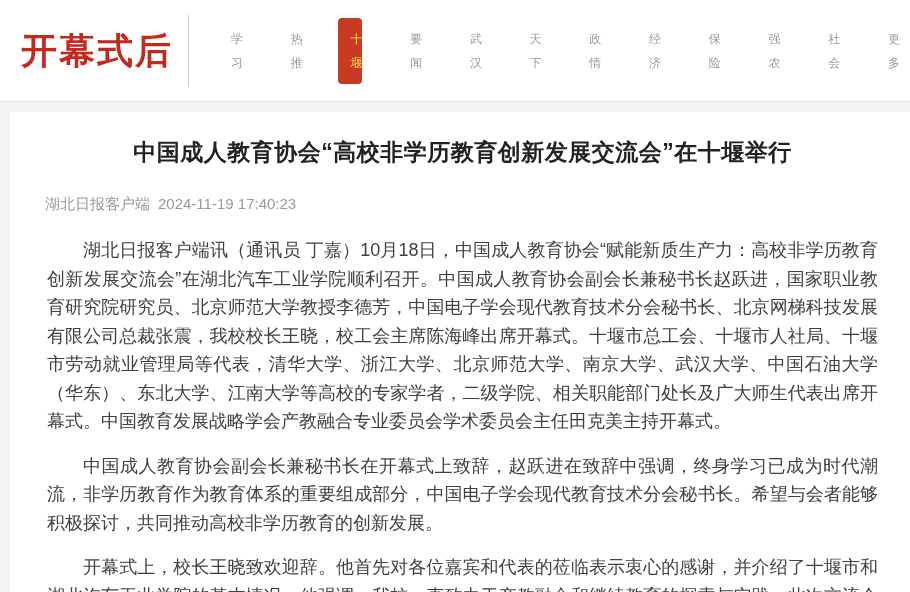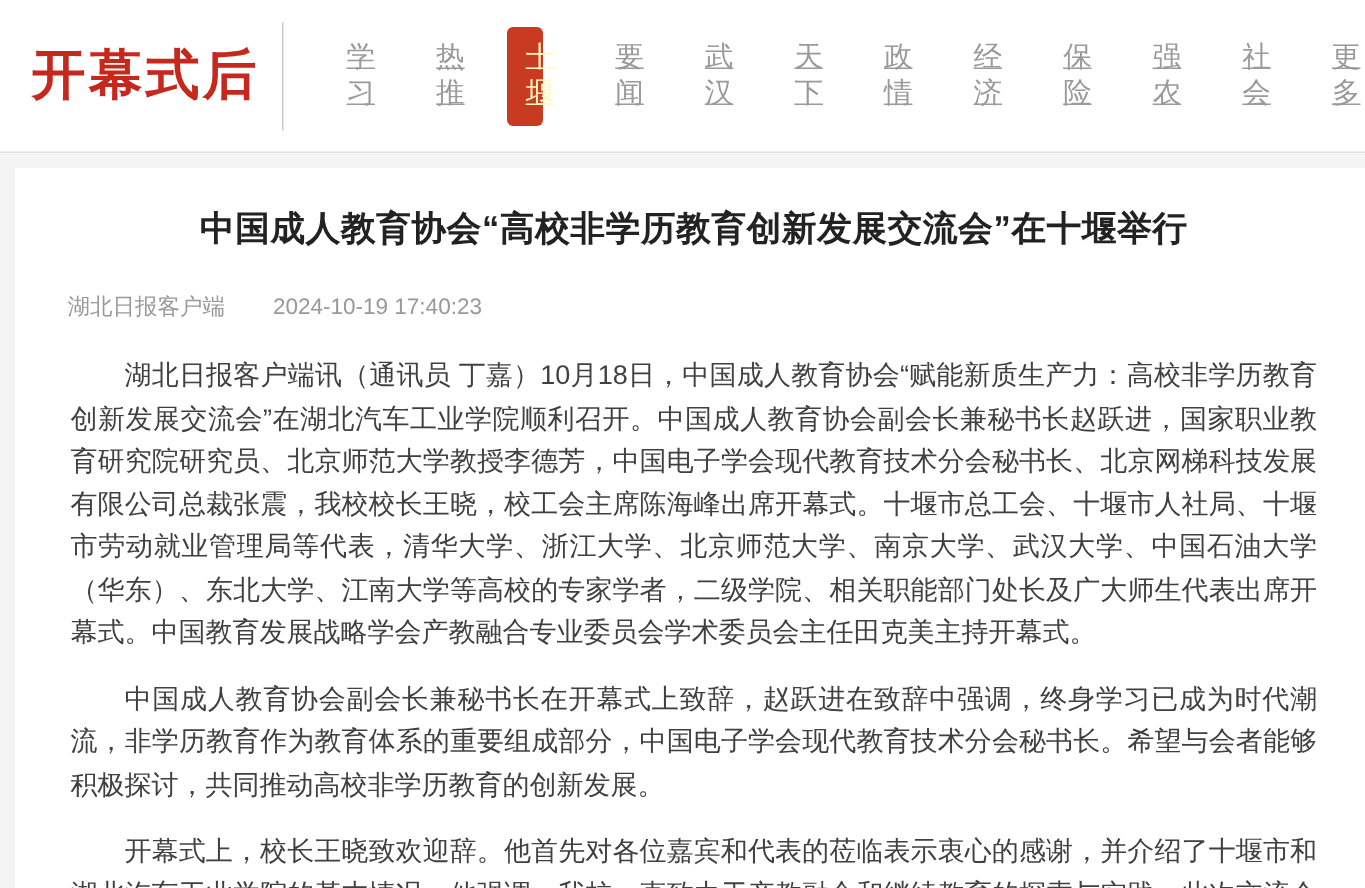--- a/index.html
+++ b/index.html
@@ -48,30 +48,29 @@
     display: flex;
     justify-content: space-between;
     align-items: center;
     padding: 0 10px 0 30px;
   }
   .nav-item {
     display: block;
     width: 20px;
     padding: 9px 12px;
     text-align: right;
-    font-size: 19px;
+    font-size: 12px;
     line-height: 24px;
     color: #9a9a9a;
     word-break: break-all;
     border-radius: 4px;
     cursor: pointer;
     user-select: none;
-    text-decoration: underline;
   }
-  .nav-item.active { background: #c93a22; color: #fef9c3; }
+  .nav-item.active { background: #c93a22; color: #fde047; }
 
   
   .content-area {
     height: 491px;
     background: #f4f4f4;
     border-top: 1px solid #e3e3e3;
     padding: 10px 0 0 10px;
   }
   .article-card {
     background: #ffffff;
@@ -85,21 +84,21 @@
     font-weight: bold;
     color: #222222;
     letter-spacing: 0.5px;
     line-height: 1.4;
   }
   .article-meta {
     margin-top: 27px;
     font-size: 15px;
     color: #999999;
   }
-  .article-meta .src { margin-right: 32px; }
+  .article-meta .src { margin-right: 8px; }
   .article-body {
     margin-top: 22px;
     font-size: 18px;
     line-height: 28.5px;
     color: #404040;
     text-align: justify;
   }
   .article-body p { margin: 0 2px 16px; text-indent: 2em; }
 </style>
 </head>
@@ -123,21 +122,21 @@
       <a class="nav-item">强农</a>
       <a class="nav-item">社会</a>
       <a class="nav-item">更多</a>
     </nav>
 </header>
 
 <div class="content-area">
   <main class="article-card">
     <h1 class="article-title">中国成人教育协会“高校非学历教育创新发展交流会”在十堰举行</h1>
     <div class="article-meta">
-      <span class="src">湖北日报客户端</span><span>2024-10-19 17:40:23</span>
+      <span class="src">湖北日报客户端</span><span>2024-11-19 17:40:23</span>
     </div>
     <div class="article-body">
         <p>湖北日报客户端讯（通讯员 丁嘉）10月18日，中国成人教育协会“赋能新质生产力：高校非学历教育创新发展交流会”在湖北汽车工业学院顺利召开。中国成人教育协会副会长兼秘书长赵跃进，国家职业教育研究院研究员、北京师范大学教授李德芳，中国电子学会现代教育技术分会秘书长、北京网梯科技发展有限公司总裁张震，我校校长王晓，校工会主席陈海峰出席开幕式。十堰市总工会、十堰市人社局、十堰市劳动就业管理局等代表，清华大学、浙江大学、北京师范大学、南京大学、武汉大学、中国石油大学（华东）、东北大学、江南大学等高校的专家学者，二级学院、相关职能部门处长及广大师生代表出席开幕式。中国教育发展战略学会产教融合专业委员会学术委员会主任田克美主持开幕式。</p>
         <p>中国成人教育协会副会长兼秘书长在开幕式上致辞，赵跃进在致辞中强调，终身学习已成为时代潮流，非学历教育作为教育体系的重要组成部分，中国电子学会现代教育技术分会秘书长。希望与会者能够积极探讨，共同推动高校非学历教育的创新发展。</p>
         <p>开幕式上，校长王晓致欢迎辞。他首先对各位嘉宾和代表的莅临表示衷心的感谢，并介绍了十堰市和湖北汽车工业学院的基本情况。他强调，我校一直致力于产教融合和继续教育的探索与实践，此次交流会的召开，不仅为高校非学历教育的创新发展提供了一个重要的交流平台，也为湖北汽车工业学院等地方高校的发展带来了新的机遇和挑战。他希望各位嘉宾和代表能够充分利用这次机会，深入交流、碰撞思想，共同推动高校非学历教育的创新发展。开幕式后，与会领导、嘉宾、专家参观我校科创展示交流中心。</p>
       </div>
   </main>
 </div>
 
 </body></html>

